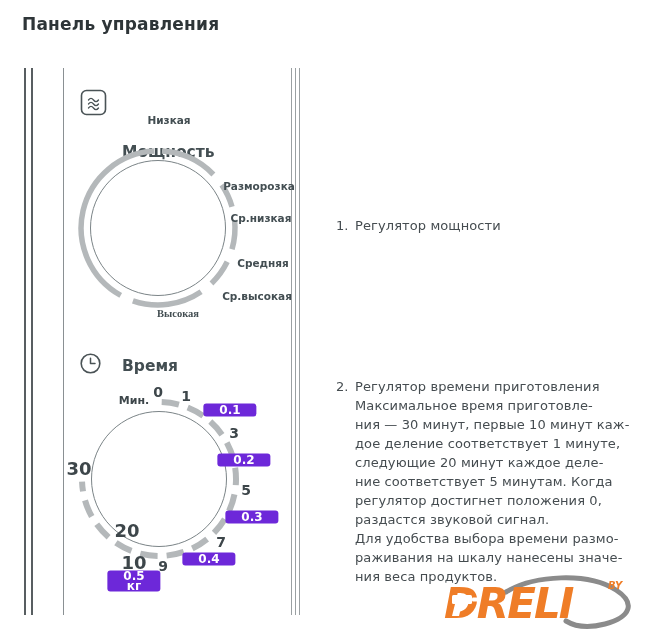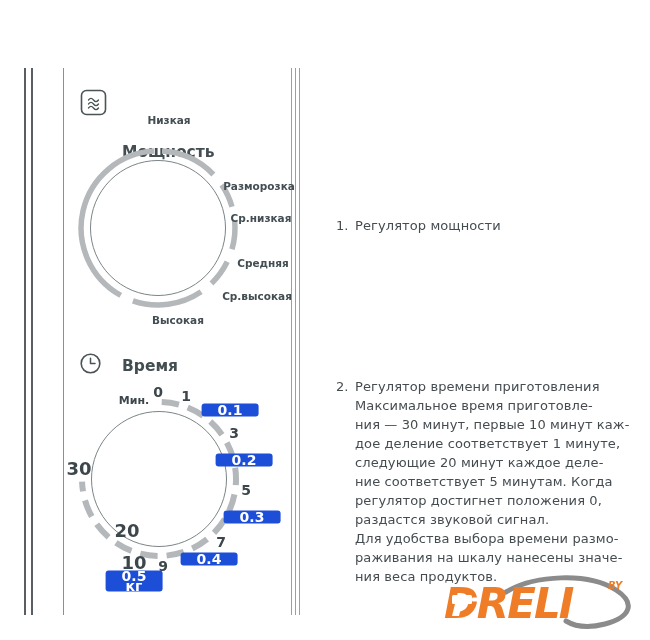--- a/index.html
+++ b/index.html
@@ -24,37 +24,38 @@
     position:absolute;transform:translate(-50%,-50%);font-size:10.5px;
     font-weight:bold;color:#434e52;white-space:nowrap;
   }
   .num{
     position:absolute;transform:translate(-50%,-50%);font-size:14px;
     font-weight:bold;color:#3d464a;white-space:nowrap;
   }
   .num.big{font-size:18px;}
   .num.unit{font-size:11px;}
   .badge{
-    position:absolute;transform:translate(-50%,-50%);background:#1d4ed8;
-    color:#ffffff;font-size:14px;font-weight:bold;padding:1px 16px;
+    position:absolute;transform:translate(-50%,-50%);background:#6d28d9;
+    color:#ffffff;font-size:12px;font-weight:bold;padding:1px 16px;
     border-radius:3px;line-height:11px;white-space:nowrap;text-align:center;
   }
   .legend-item{
     position:absolute;display:flex;font-size:13px;color:#454c50;
     line-height:19px;letter-spacing:.1px;
   }
   .legend-num{flex:none;width:19px;}
   .legend-text{white-space:pre-line;width:300px;}
   .logo{position:absolute;left:438px;top:570px;}
 </style>
 </head>
 <body>
 
 <div class="page">
 
+  <h1 class="page-title">Панель управления</h1>
 
   <div class="vline vl-dark" style="left:24px;"></div>
   <div class="vline vl-dark" style="left:31px;"></div>
   <div class="vline vl-mid" style="left:63px;"></div>
   <div class="vline vl-light" style="left:291px;"></div>
   <div class="vline vl-light" style="left:295px;"></div>
   <div class="vline vl-light" style="left:299px;"></div>
 
   <span class="sec-head-icon" style="left:80px;top:89px;">
     <svg width="27" height="27" viewBox="0 0 27 27">
@@ -74,21 +75,21 @@
       <path d="M153.1,173.8 A77,77 0 0 1 84.9,182.8"></path>
       <path d="M72.7,177.3 A77,77 0 0 1 106.0,33.1"></path>
     </g>
   </svg>
 
   <span class="dial-label" style="left:157px;top:120px;margin-left:12px;">Низкая</span>
   <span class="dial-label" style="left:259px;top:186px;">Разморозка</span>
   <span class="dial-label" style="left:261px;top:218px;">Ср.низкая</span>
   <span class="dial-label" style="left:263px;top:263px;">Средняя</span>
   <span class="dial-label" style="left:257px;top:296px;">Ср.высокая</span>
-  <span class="dial-label" style="left:178px;top:320px;">Высокая</span>
+  <span class="dial-label" style="left:178px;top:313px;font-family:Liberation Serif, serif;">Высокая</span>
 
   <span class="sec-head-icon" style="left:79px;top:352px;">
     <svg width="23" height="23" viewBox="0 0 23 23">
       <circle cx="11.5" cy="11.5" r="9.3" fill="none" stroke="#4a5356" stroke-width="1.6"></circle>
       <path d="M11.5 6.2 V11.5 H16" fill="none" stroke="#4a5356" stroke-width="1.5" stroke-linecap="round" stroke-linejoin="round"></path>
     </svg>
   </span>
   <span class="sec-title" style="left:122px;top:357px;">Время</span>
 
   <svg class="dial" style="left:49px;top:369px;" viewBox="0 0 220 220">

